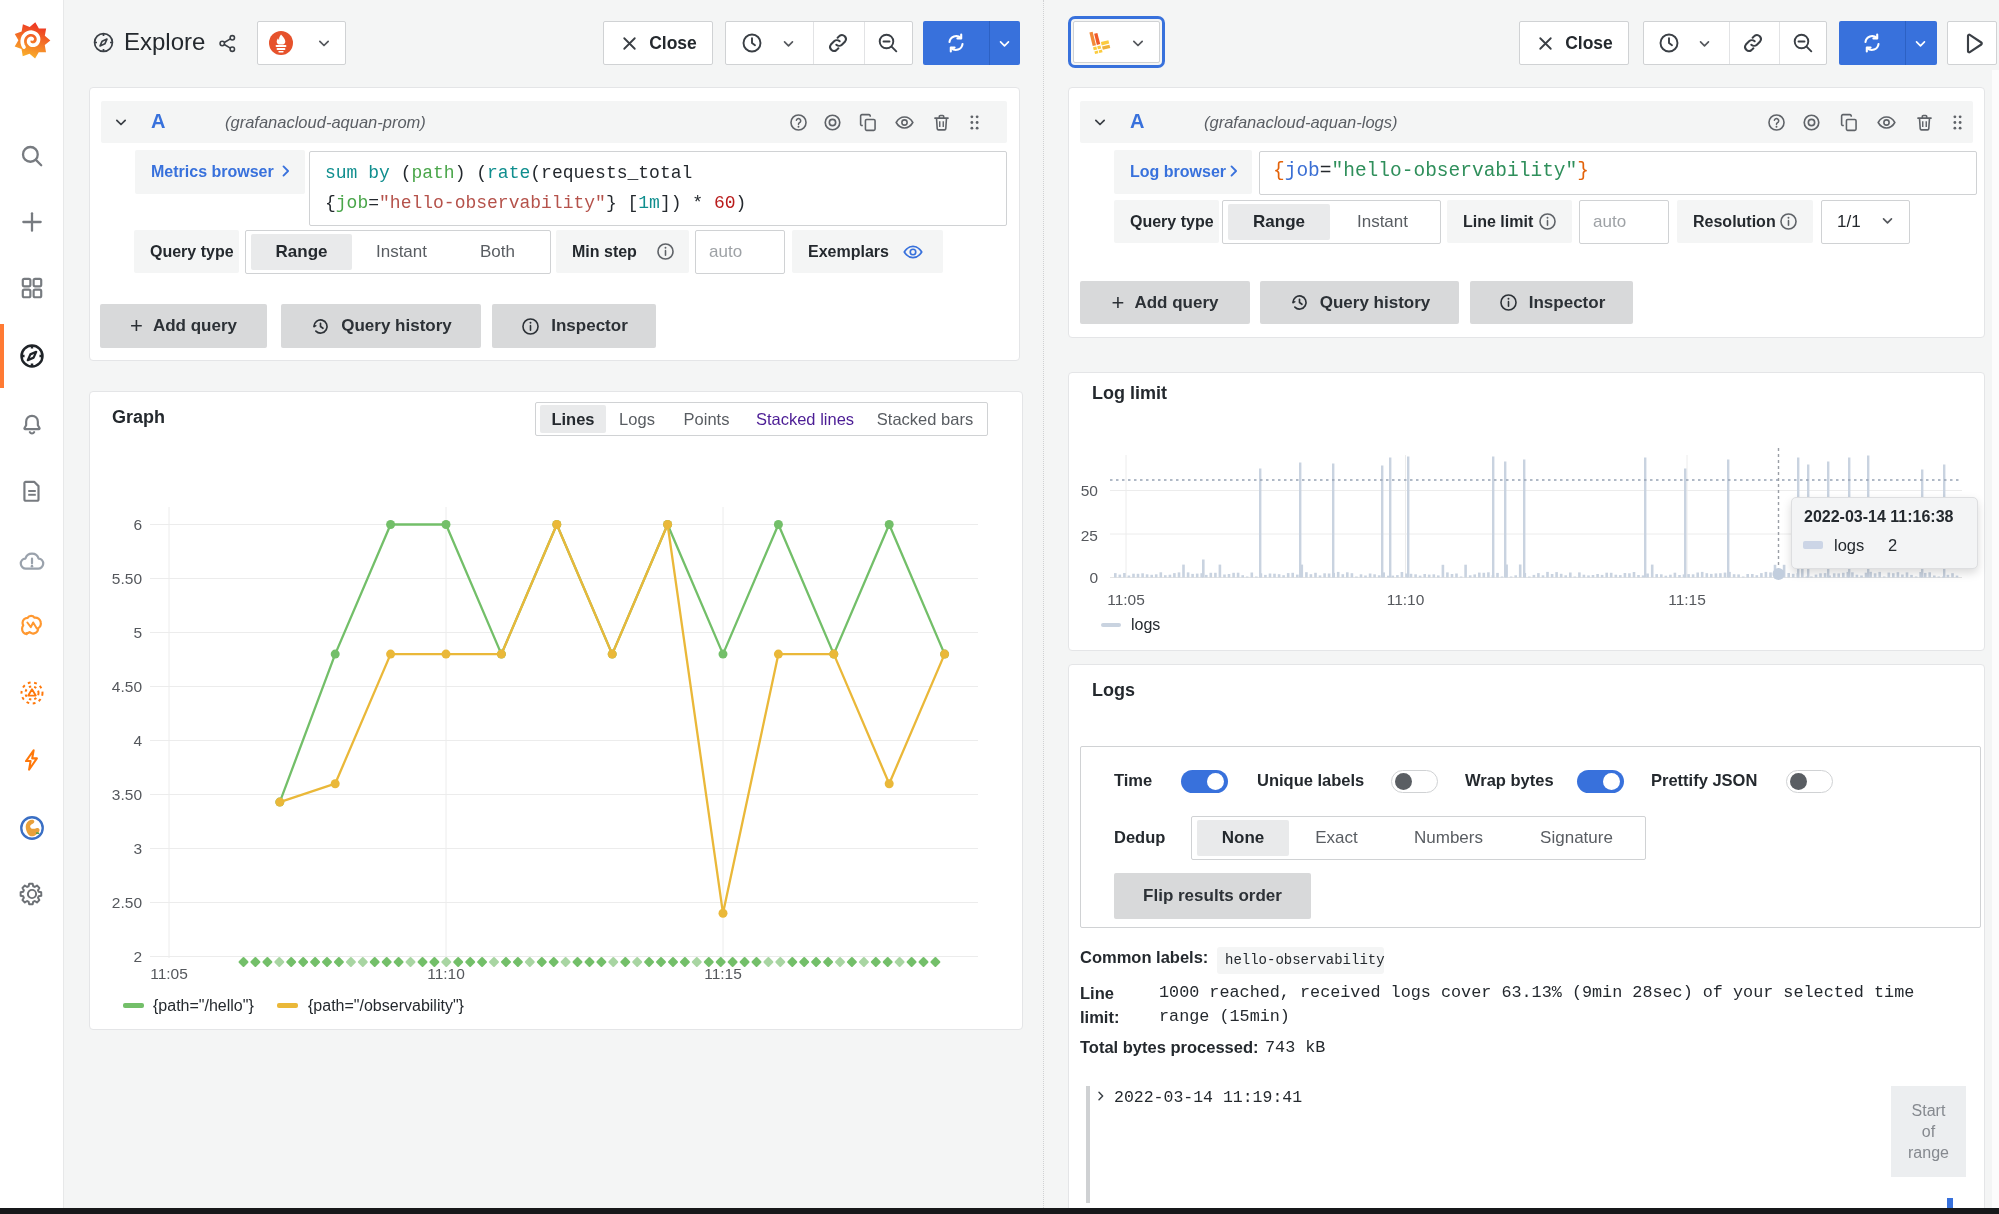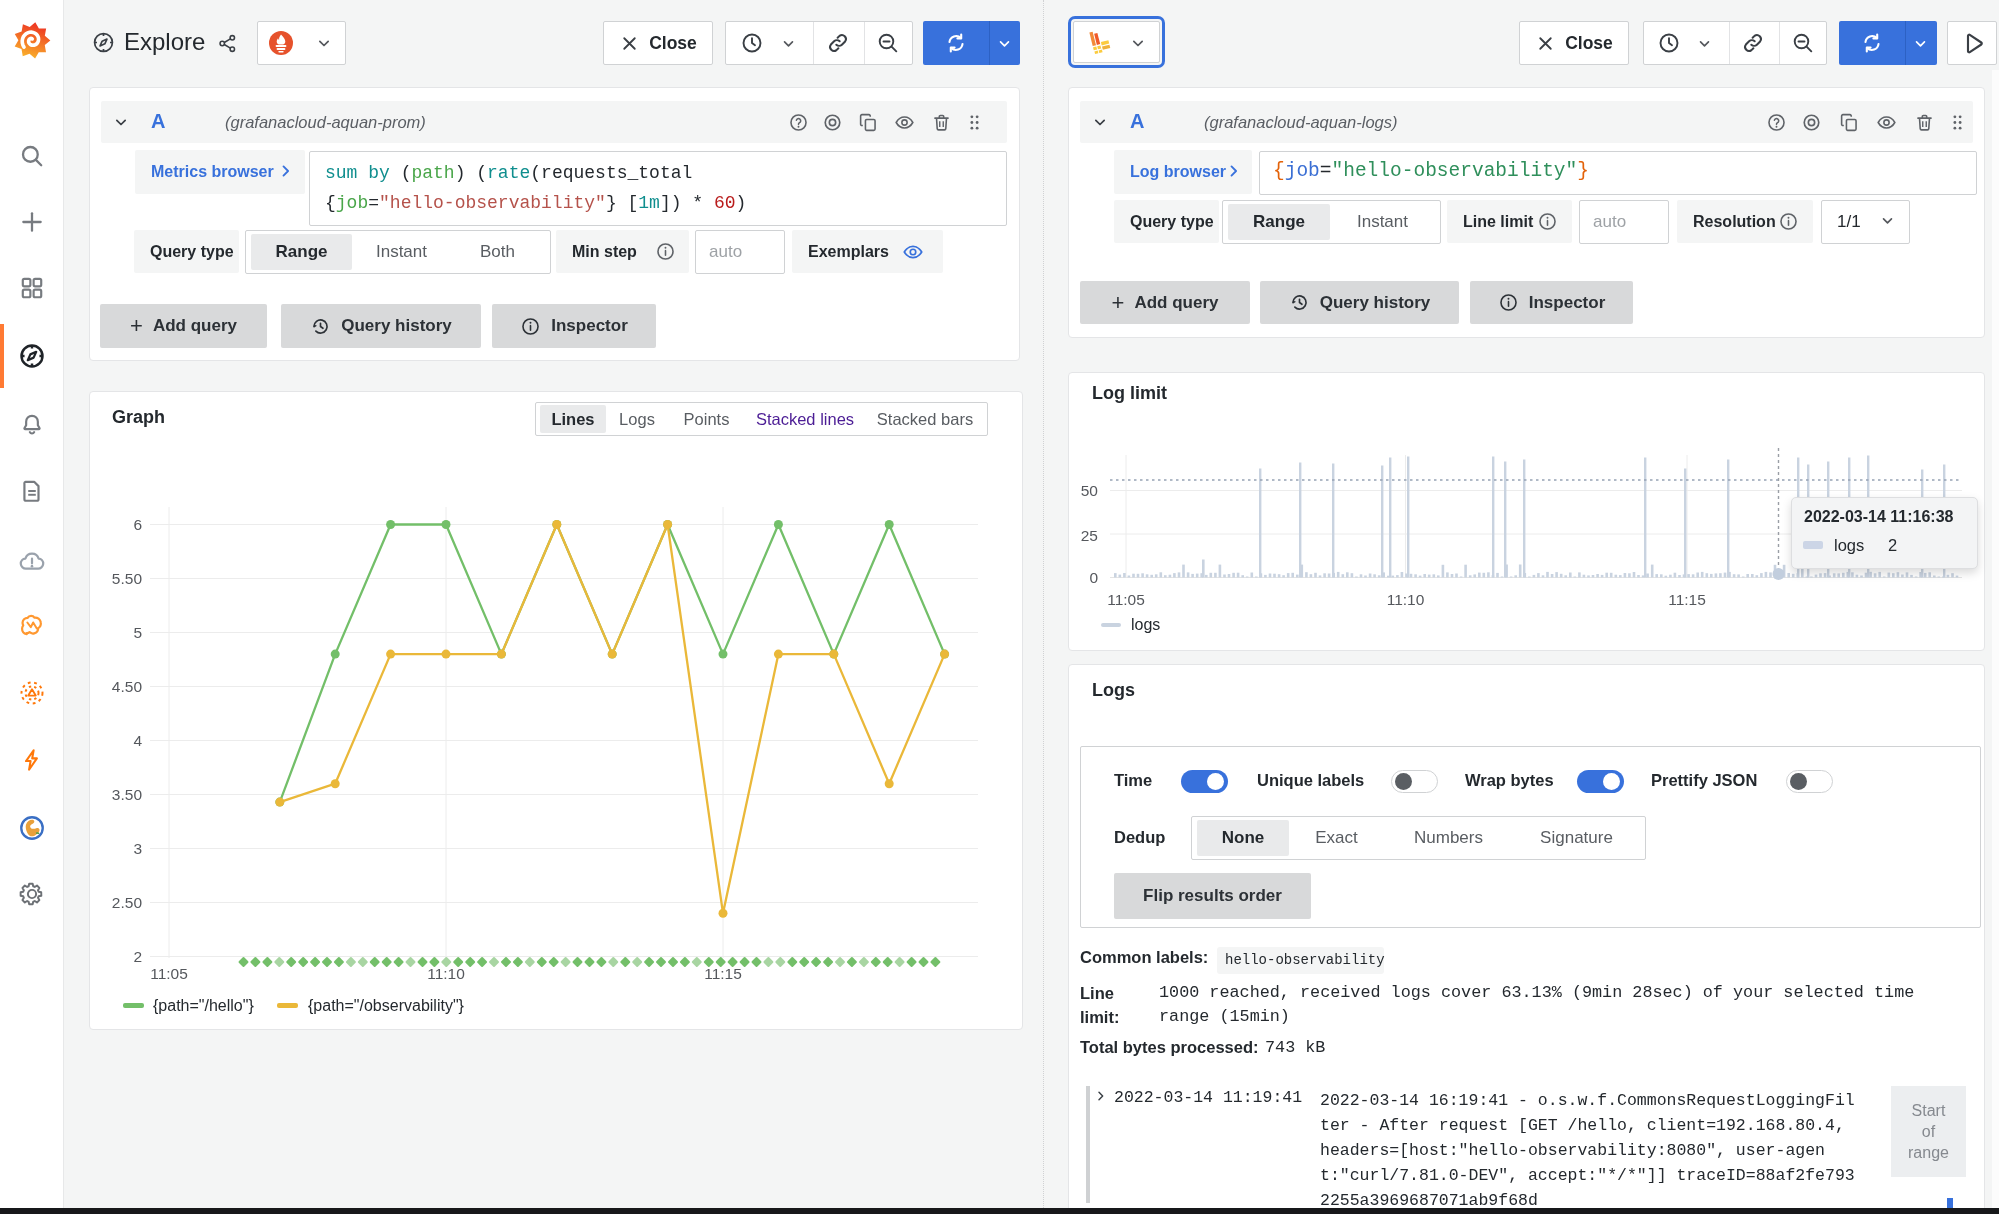--- a/index.html
+++ b/index.html
@@ -720,21 +720,16 @@
     <div class="abs" style="left:1080px;top:981px;font-size:16.5px;font-weight:bold;color:#24292e;line-height:24px">Line<br>limit:</div>
     <div class="abs mono" style="left:1159px;top:981px;font-size:16.8px;line-height:24px;color:#24292e;white-space:pre">1000 reached, received logs cover 63.13% (9min 28sec) of your selected time
 range (15min)</div>
     <div class="abs" style="left:1080px;top:1038px;font-size:16.5px;font-weight:bold;color:#24292e">Total bytes processed:</div>
     <div class="abs mono" style="left:1265px;top:1038px;font-size:16.8px;color:#24292e">743 kB</div>
     <div class="abs" style="left:1086px;top:1086px;width:4px;height:117px;background:#cfd1d3"></div>
     <svg style="position:absolute;left:1093px;top:1088px" width="16" height="16" viewBox="0 0 24 24" fill="none">
       <path d="M9 6.5l5.5 5.5L9 17.5" stroke="#3a3f45" stroke-width="2.2" stroke-linecap="round" stroke-linejoin="round"></path>
     </svg>
     <div class="abs mono" style="left:1114px;top:1088px;font-size:16.5px;color:#24292e">2022-03-14 11:19:41</div>
-    <div class="abs mono" style="left:1320px;top:1088px;font-size:16.5px;line-height:25px;color:#24292e;white-space:pre">2022-03-14 16:19:41 - o.s.w.f.CommonsRequestLoggingFil
-ter - After request [GET /hello, client=192.168.80.4,
-headers=[host:"hello-observability:8080", user-agen
-t:"curl/7.81.0-DEV", accept:"*/*"]] traceID=88af2fe793
-2255a3969687071ab9f68d</div>
     <div class="abs" style="left:1891px;top:1086px;width:75px;height:91px;background:#eceef0;display:flex;align-items:center;justify-content:center;text-align:center;font-size:16px;color:#85898f;line-height:21px">Start<br>of<br>range</div>
     <div class="abs" style="left:1947px;top:1198px;width:6px;height:16px;background:#3871dc"></div>
     <div class="abs" style="left:1992px;top:70px;width:7px;height:1138px;background:#fcfcfc"></div>
     <div class="abs" style="left:0;top:1208px;width:1999px;height:6px;background:#17181a"></div>
   </div>
 </body></html>

